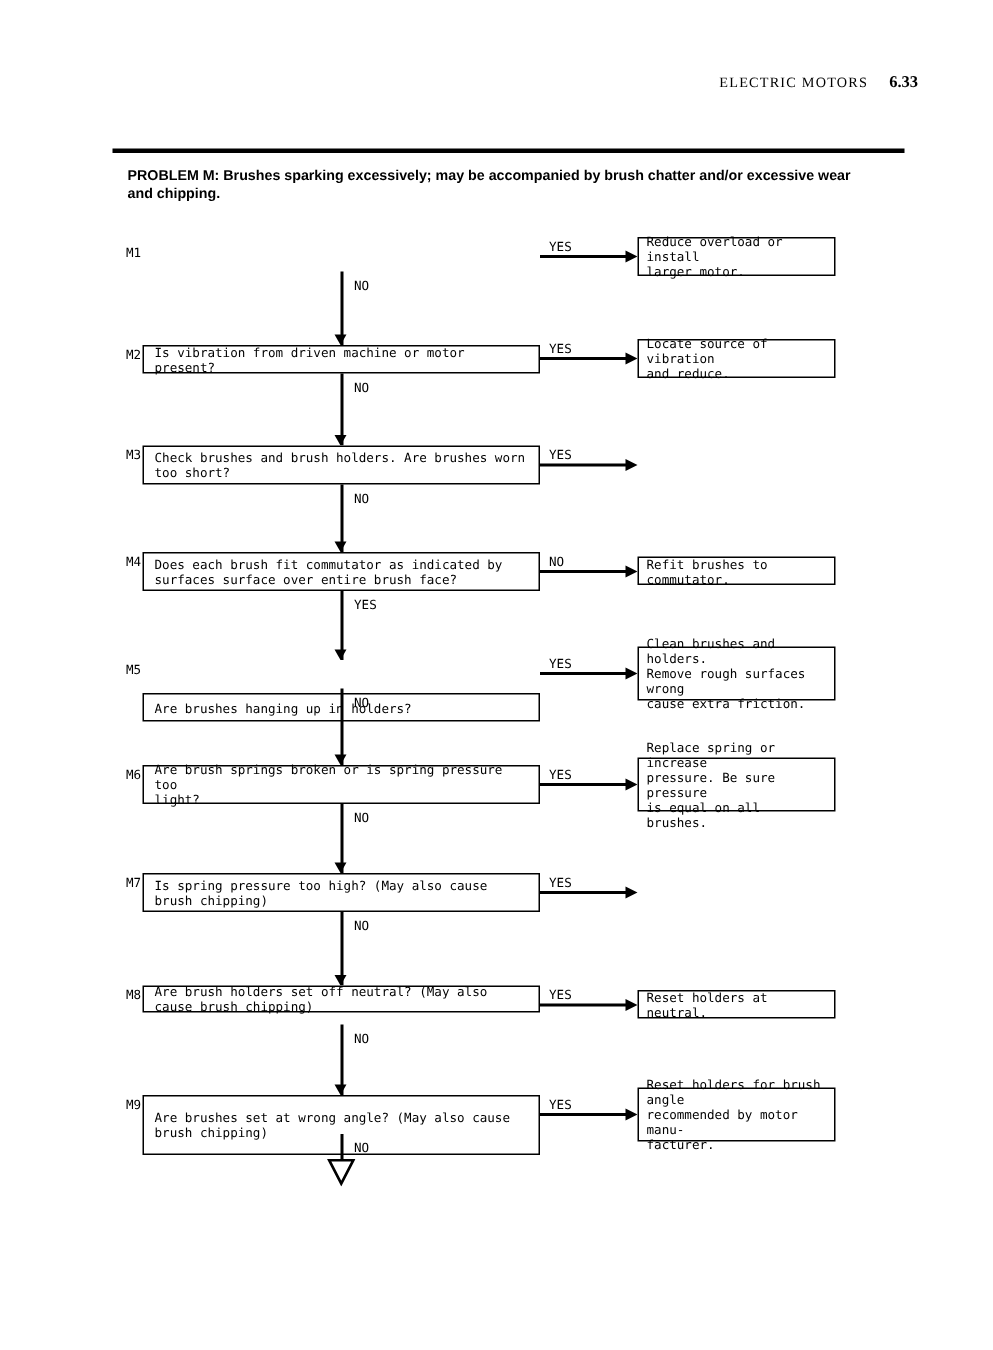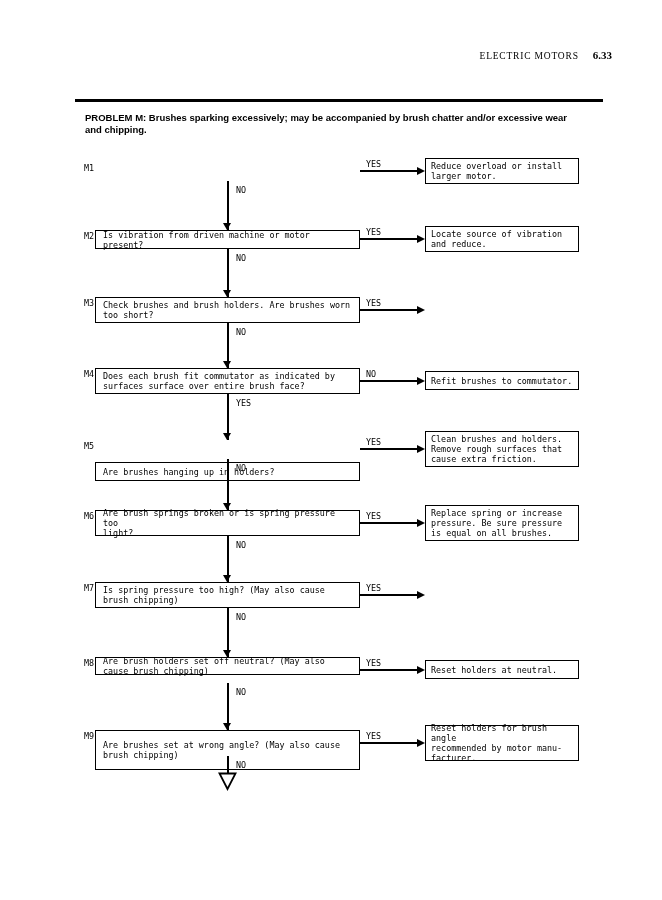--- a/index.html
+++ b/index.html
@@ -30,21 +30,21 @@
     font-size:9.5px; line-height:12px; color:#000;
   }
   
   .m-label { position:absolute; font-size:8.4px; line-height:10px; }
   .qbox, .abox {
     position:absolute; box-sizing:border-box; border:1.5px solid #000;
     display:flex; align-items:center; white-space:pre-line;
     font-size:8.4px; line-height:10px; color:#000; background:#fff;
   }
   .qbox { left:95px; width:265px; padding:2px 7px; }
-  .abox { left:425px; width:154px; padding:2px 5px; }
+  .abox { left:425px; width:132px; padding:2px 5px; }
   .hline { position:absolute; left:360px; width:58px; height:1.5px; background:#000; }
   .rarrow {
     position:absolute; width:0; height:0;
     border-left:8px solid #000; border-top:4px solid transparent; border-bottom:4px solid transparent;
   }
   .vline { position:absolute; left:227px; width:1.5px; background:#000; }
   .darrow {
     position:absolute; left:223px; width:0; height:0;
     border-left:4.5px solid transparent; border-right:4.5px solid transparent; border-top:7px solid #000;
   }
@@ -109,21 +109,21 @@
   <div class="vline" style="top:394px;height:46px"></div>
   <div class="dlabel" style="top:398px">YES</div>
   <div class="darrow" style="top:433px"></div>
 
   <div class="m-label" style="left:84px;top:441px">M5</div>
   <div class="qbox" style="top:462px;height:19px">Are brushes hanging up in holders?</div>
   <div class="blabel" style="top:437px">YES</div>
   <div class="hline" style="top:448px"></div>
   <div class="rarrow" style="left:417px;top:445px"></div>
   <div class="abox" style="top:431px;height:36px">Clean brushes and holders.
-Remove rough surfaces that
+Remove rough surfaces wrong
 cause extra friction.</div>
   <div class="vline" style="top:459px;height:51px"></div>
   <div class="dlabel" style="top:463px">NO</div>
   <div class="darrow" style="top:503px"></div>
 
   <div class="m-label" style="left:84px;top:511px">M6</div>
   <div class="qbox" style="top:510px;height:26px">Are brush springs broken or is spring pressure too
 light?</div>
   <div class="blabel" style="top:511px">YES</div>
   <div class="hline" style="top:522px"></div>

